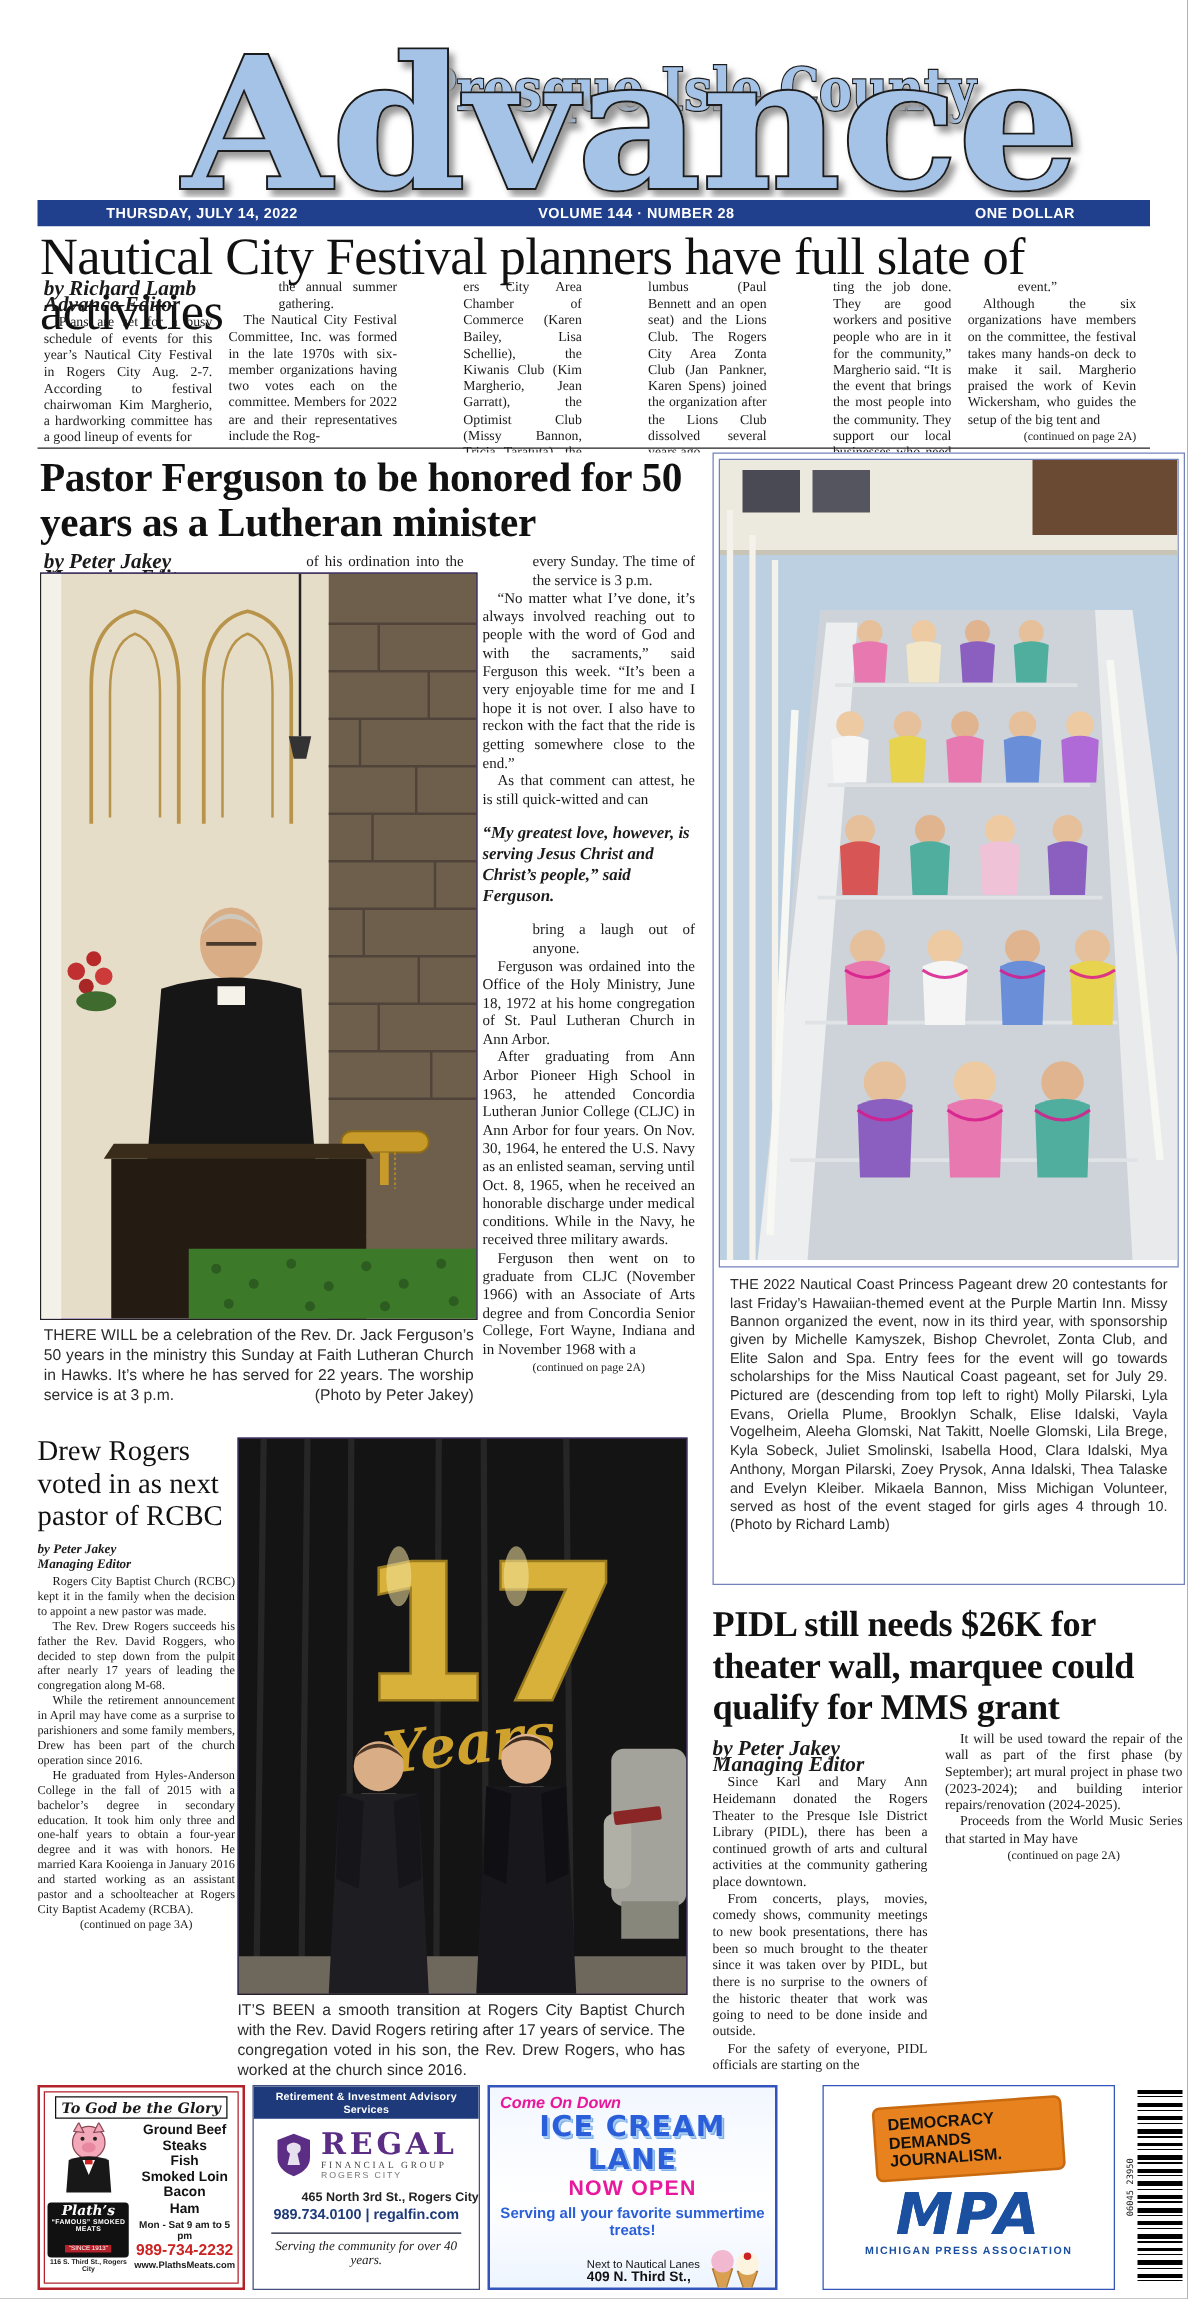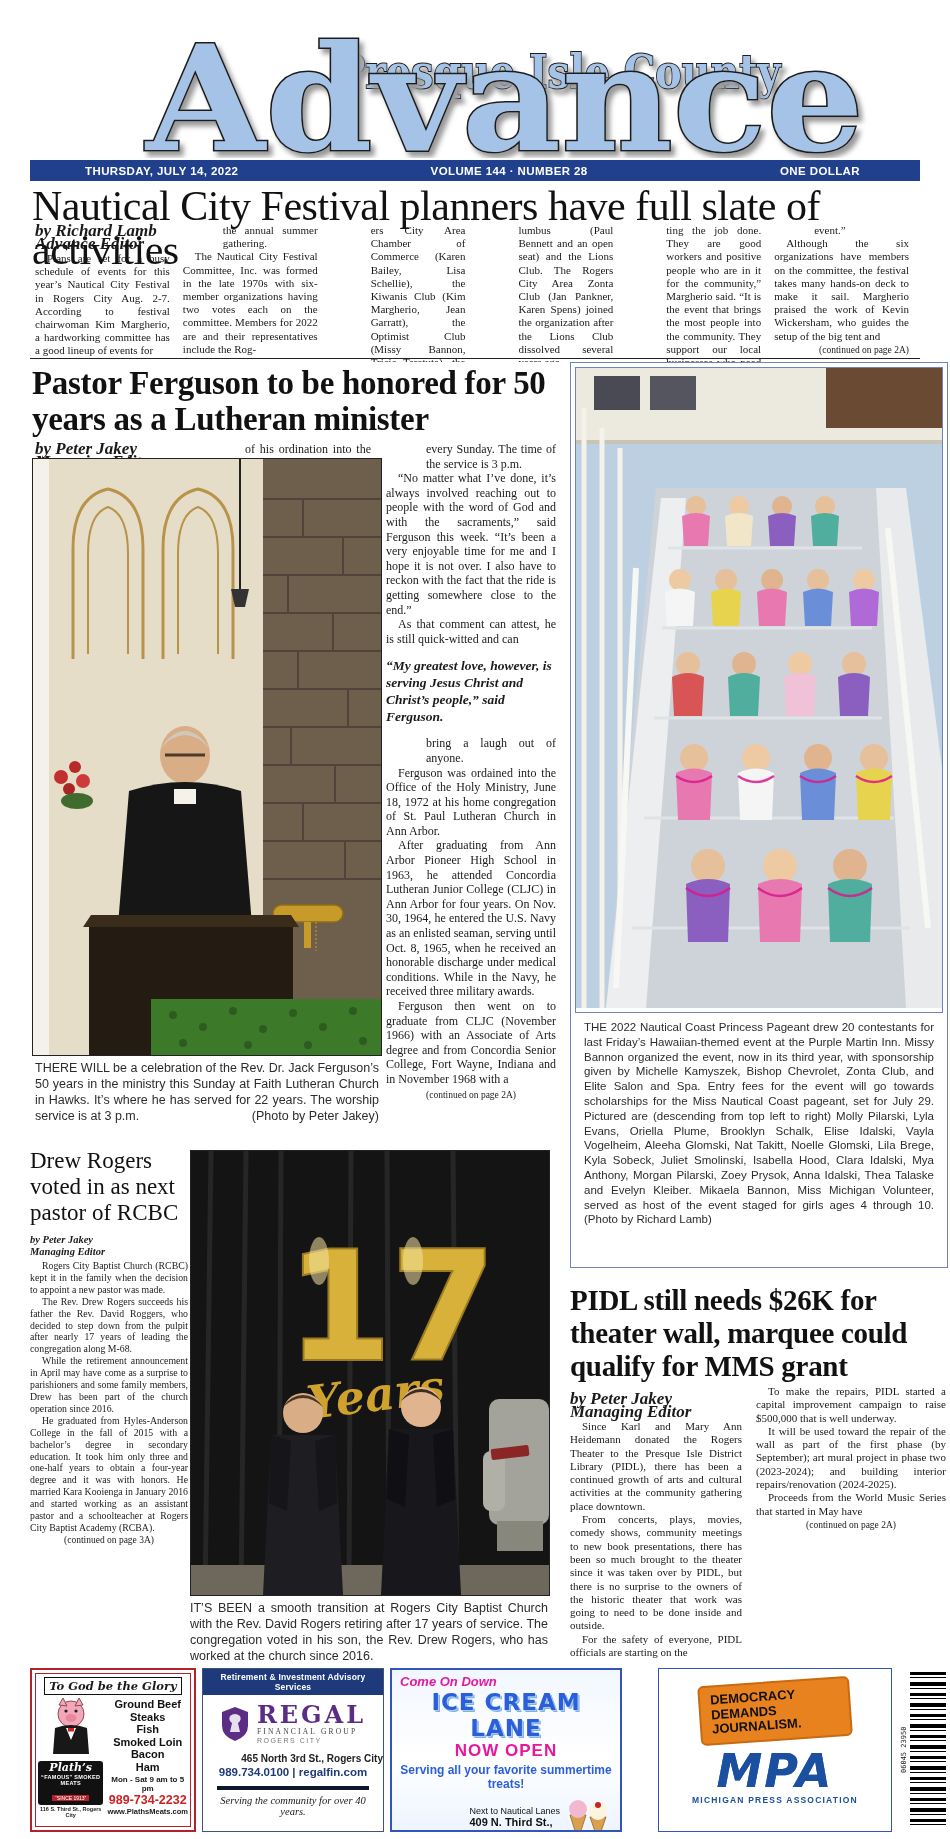--- a/index.html
+++ b/index.html
@@ -56,21 +56,21 @@
   .pl-addr{font-size:5.5px;font-family:"Liberation Sans",sans-serif;font-weight:bold;margin-top:1px;}
   .ad-regal{top:1668px;left:202px;width:182px;height:164px;border:1px solid #44507e;background:#fff;}
   .rg-bar{background:#1e3a7a;color:#fff;font-family:"Liberation Sans",sans-serif;font-size:8.5px;font-weight:bold;
           text-align:center;padding:3px 0;letter-spacing:.2px;}
   .rg-mid{display:flex;align-items:center;justify-content:center;gap:7px;margin-top:8px;}
   .rg-name{font-family:"DejaVu Serif",serif;font-size:24px;font-weight:bold;color:#5b2d84;letter-spacing:3px;line-height:24px;}
   .rg-sub{font-family:Liberation Serif, serif;font-size:7.5px;letter-spacing:2.2px;color:#444;}
   .rg-city{font-family:"Liberation Sans",sans-serif;font-size:7px;letter-spacing:1.5px;color:#777;margin-top:1px;}
   .rg-addr{text-align:right;font-family:"Liberation Sans",sans-serif;font-weight:bold;font-size:10px;margin-top:9px;color:#222;}
   .rg-phone{text-align:center;font-family:"Liberation Sans",sans-serif;font-weight:bold;font-size:11.5px;color:#1e3a7a;margin-top:2px;}
-  .rg-tag{text-align:center;font-style:italic;font-size:10.5px;margin-top:8px;border-top:4px solid #0f172a;padding-top:5px;margin-left:14px;margin-right:14px;}
+  .rg-tag{text-align:center;font-style:italic;font-size:10.5px;margin-top:8px;border-top:1px solid #0f172a;padding-top:5px;margin-left:14px;margin-right:14px;}
   .ad-ice{top:1668px;left:390px;width:232px;height:164px;border:2px solid #3355bb;background:linear-gradient(180deg,#f2f7ff 0%,#ffffff 55%,#eef5ff 100%);padding:4px 8px;}
   .ic-come{color:#e8189c;font-family:"Liberation Sans",sans-serif;font-weight:bold;font-style:italic;font-size:13px;}
   .ic-name{color:#2b5fd9;font-family:"DejaVu Sans",sans-serif;font-weight:bold;font-size:23px;letter-spacing:1px;
            text-shadow:1px 1px 0 #a9ccf2,2px 2px 0 #7fb0e8;text-align:center;line-height:26px;}
   .ic-open{color:#e8189c;font-family:"Liberation Sans",sans-serif;font-weight:bold;font-size:17px;text-align:center;letter-spacing:1px;}
   .ic-tag{color:#2b5fd9;font-family:"Liberation Sans",sans-serif;font-weight:bold;font-size:12px;text-align:center;line-height:14px;margin-top:2px;}
   .ic-bottom{display:flex;align-items:flex-end;justify-content:flex-end;margin-top:6px;}
   .ic-loc1{font-family:"Liberation Sans",sans-serif;font-size:9px;color:#111;}
   .ic-loc2{font-family:"Liberation Sans",sans-serif;font-weight:bold;font-size:11px;color:#111;line-height:12.5px;}
   .ad-mpa{top:1668px;left:658px;width:234px;height:164px;border:1px solid #3355bb;background:#fff;text-align:center;}
@@ -428,21 +428,20 @@
   <div class="abs pidlcol" style="top:1392px;left:570px;width:172px;height:268px;">
     <div class="byline">
       <div>by Peter Jakey</div>
         <div>Managing Editor</div>
     </div>
     <p class="p">Since Karl and Mary Ann Heidemann donated the Rogers Theater to the Presque Isle District Library (PIDL), there has been a continued growth of arts and cultural activities at the community gathering place downtown.</p>
     <p class="p">From concerts, plays, movies, comedy shows, community meetings to new book presentations, there has been so much brought to the theater since it was taken over by PIDL, but there is no surprise to the owners of the historic theater that work was going to need to be done inside and outside.</p>
     <p class="p">For the safety of everyone, PIDL officials are starting on the</p>
   </div>
   <div class="abs pidlcol" style="top:1385px;left:756px;width:190px;height:278px;">
-    <p class="p">To make the repairs, PIDL started a capital improvement campaign to raise $500,000 that is well underway.</p>
     <p class="p">It will be used toward the repair of the wall as part of the first phase (by September); art mural project in phase two (2023-2024); and building interior repairs/renovation (2024-2025).</p>
     <p class="p">Proceeds from the World Music Series that started in May have</p>
     <div class="contc">(continued on page 2A)</div>
   </div>
 
   <div class="abs ad ad-plaths">
     <div class="ribbon">To God be the Glory</div>
     <div class="pl-main">
       <div class="pl-left">
         <svg width="52" height="58" viewBox="0 0 52 58">

